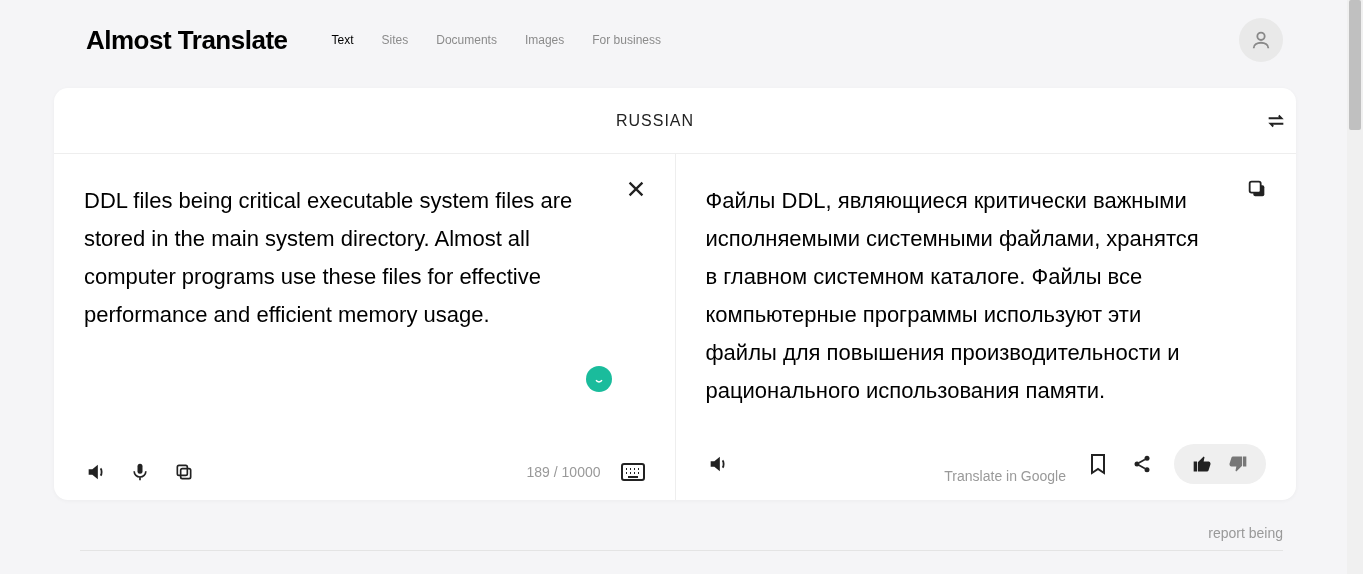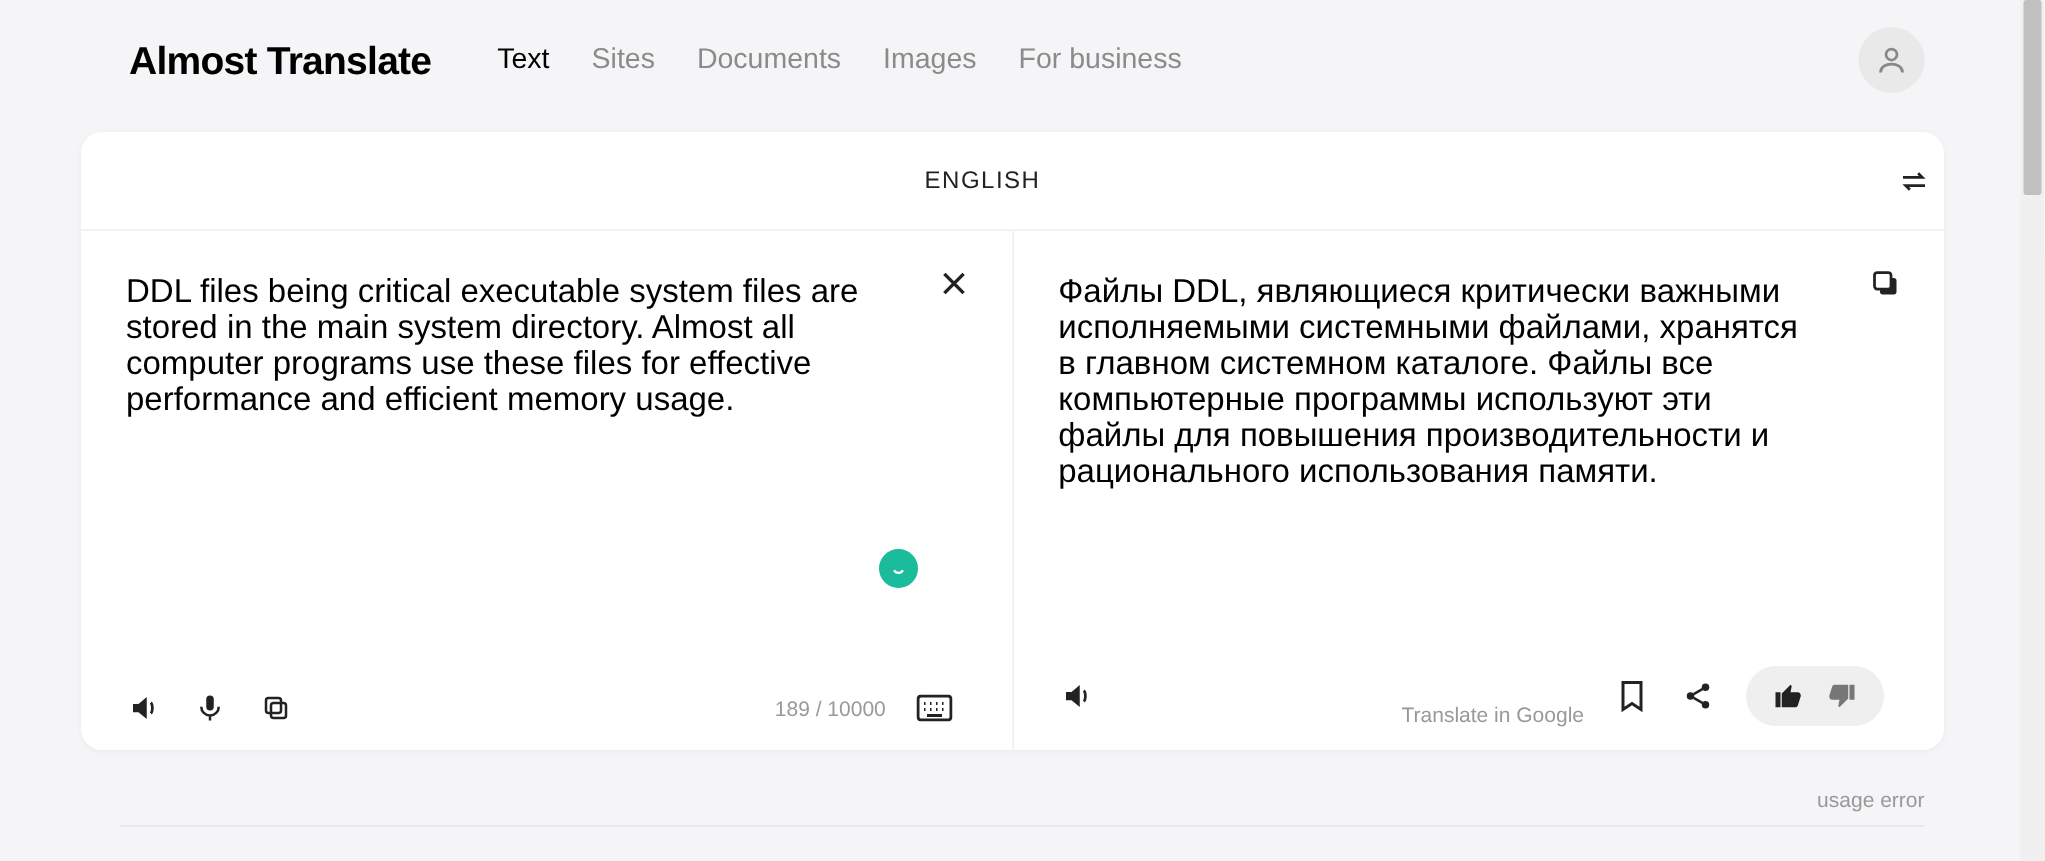--- a/index.html
+++ b/index.html
@@ -39,21 +39,21 @@
     color: #000;
     margin-right: 44px;
     letter-spacing: -0.5px;
   }
   .nav {
     display: flex;
     gap: 28px;
     flex: 1;
   }
   .nav-item {
-    font-size: 19px;
+    font-size: 12px;
     color: #8b8b8b;
     cursor: pointer;
   }
   .nav-item.active { color: #000; }
   .avatar {
     width: 44px;
     height: 44px;
     background: #e9e9e9;
     border-radius: 50%;
     display: flex;
@@ -95,21 +95,21 @@
     height: 346px;
   }
   .panel {
     flex: 1;
     padding: 28px 30px 18px 30px;
     position: relative;
   }
   .panel.left { border-right: 1px solid #eee; }
   .text-content {
     font-size: 22px;
-    line-height: 24px;
+    line-height: 38px;
     color: #000;
     padding-right: 50px;
     word-wrap: break-word;
   }
   .close-btn {
     position: absolute;
     top: 24px;
     right: 28px;
     cursor: pointer;
   }
@@ -128,21 +128,21 @@
     left: 532px;
     top: 212px;
     display:flex;
     align-items:center;
     justify-content:center;
   }
   .panel-footer {
     position: absolute;
     bottom: 16px;
     left: 30px;
-    right: 40px;
+    right: 30px;
     display: flex;
     align-items: center;
     gap: 20px;
   }
   .footer-spacer { flex: 1; }
   .icon-btn {
     width: 24px;
     height: 24px;
     cursor: pointer;
     display: flex;
@@ -197,21 +197,21 @@
   <div class="avatar">
     <svg width="22" height="22" viewBox="0 0 24 24" fill="none" stroke="#888" stroke-width="2">
       <circle cx="12" cy="8" r="4"></circle>
         <path d="M4 21c0-4 4-6 8-6s8 2 8 6"></path>
     </svg>
   </div>
 </div>
 
 <div class="main">
   <div class="lang-bar">
-    <div class="lang-side">ENGLISH</div>
+    <div class="lang-side">RUSSIAN</div>
     <div class="swap-btn">
       <svg width="22" height="22" viewBox="0 0 24 24" fill="none" stroke="#222" stroke-width="2">
         <path d="M4 9h14l-3-3"></path>
           <path d="M20 15H6l3 3"></path>
       </svg>
     </div>
   </div>
 
   <div class="panels">
 
@@ -297,14 +297,14 @@
             <svg width="20" height="20" viewBox="0 0 24 24" fill="#777">
                 <path d="M22 3h-4v12h4V3zM2 13c0 1.1.9 2 2 2h6l-1 5 1 1 7-7V3H6c-.8 0-1.5.5-1.8 1.2l-2.2 7c-.1.3-.2.5-.2.8v1z"></path>
               </svg>
           </div>
         </div>
       </div>
     </div>
   </div>
 </div>
 
-<div class="report-link">usage error</div>
+<div class="report-link">report being</div>
 <div class="hr-bottom"></div>
 
 </body></html>

